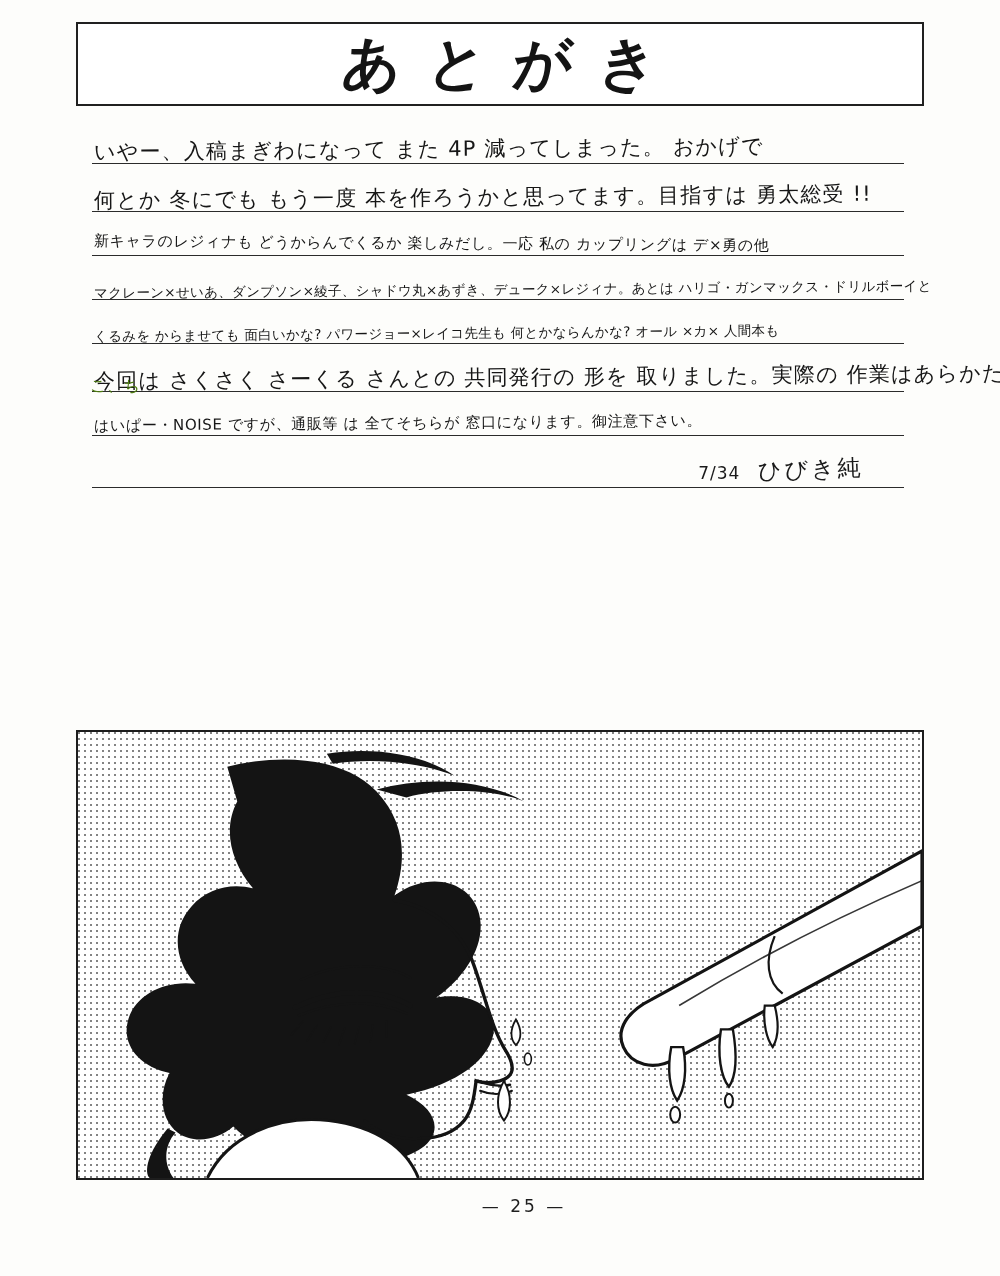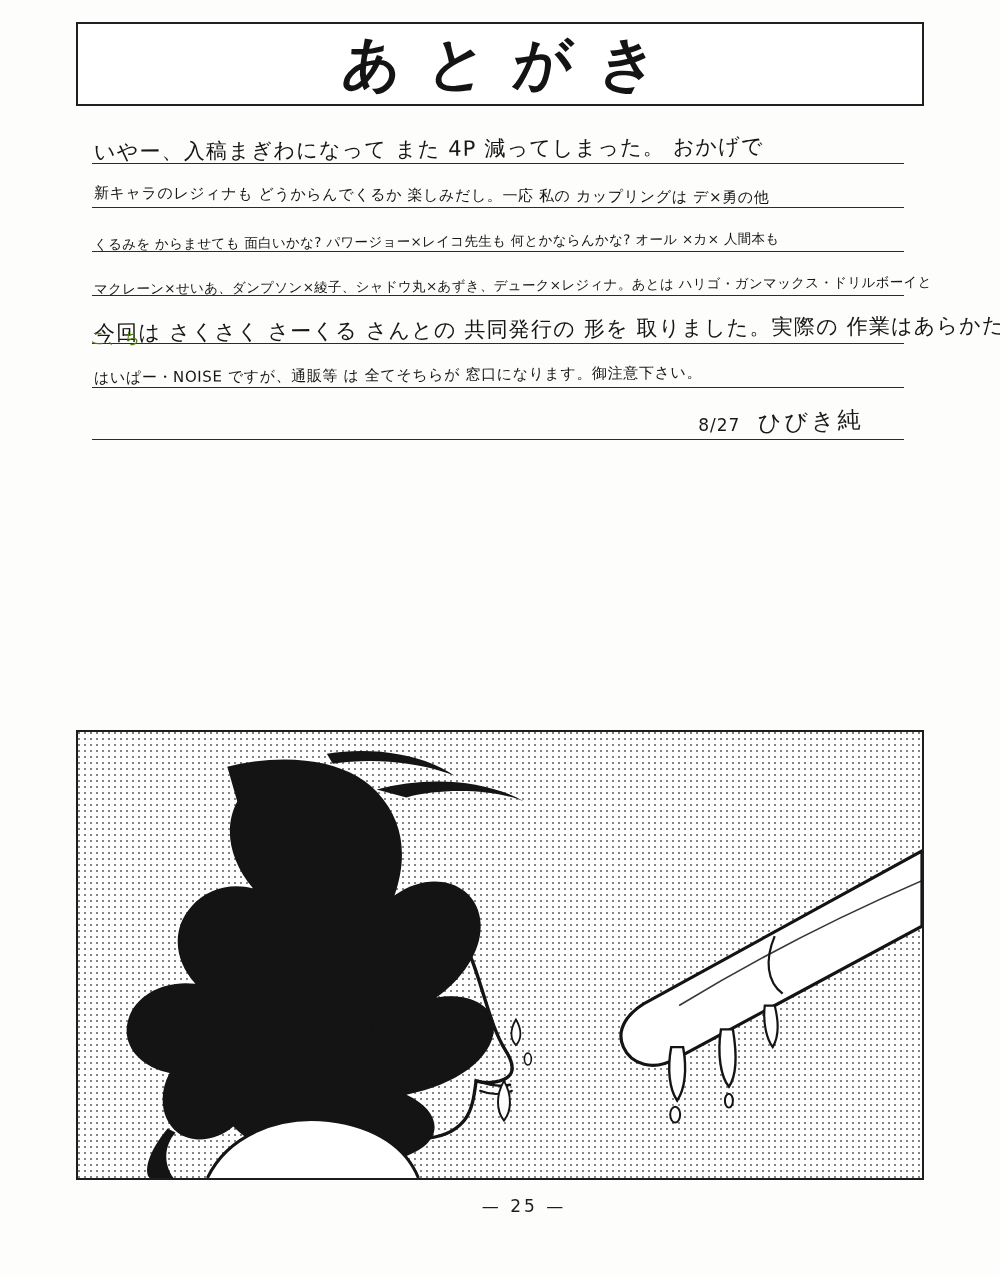--- a/index.html
+++ b/index.html
@@ -151,47 +151,50 @@
     <div class="title-text">あとがき</div>
   </div>
 
   <div class="handwriting">
 
     <div class="hw-line big">
       <span class="txt">いやー、入稿まぎわになって また 4P 減ってしまった。 おかげで</span>
     </div>
 
 
+    <div class="hw-line big">
+      <span class="txt">何とか 冬にでも もう一度 本を作ろうかと思ってます。目指すは 勇太総受 !!</span>
+    </div>
 
     <div class="hw-line small slant3">
       <span class="txt">新キャラのレジィナも どうからんでくるか 楽しみだし。一応 私の カップリングは デ×勇の他</span>
     </div>
 
     <div class="hw-line tiny">
+      <span class="txt">マクレーン×せいあ、ダンプソン×綾子、シャドウ丸×あずき、デューク×レジィナ。あとは ハリゴ・ガンマックス・ドリルボーイと</span>
+    </div>
+
+    <div class="hw-line tiny">
       <span class="txt">くるみを からませても 面白いかな? パワージョー×レイコ先生も 何とかならんかな? オール ×カ× 人間本も</span>
-    </div>
-
-    <div class="hw-line tiny">
-      <span class="txt">マクレーン×せいあ、ダンプソン×綾子、シャドウ丸×あずき、デューク×レジィナ。あとは ハリゴ・ガンマックス・ドリルボーイと</span>
     </div>
 
 
     <div class="hw-line big">
       <span class="indent"></span>
         <span class="txt">今回は さくさく さーくる さんとの 共同発行の 形を 取りました。実際の 作業はあらかた</span>
     </div>
 
     <div class="hw-line small">
       <span class="txt">はいぱー・NOISE ですが、通販等 は 全てそちらが 窓口になります。御注意下さい。</span>
       <span class="hw-sub" style="left:-2px; top:-14px;">こ、ち</span>
     </div>
 
 
     <div class="sig-line">
-      <span class="sig-date">8/27</span>
+      <span class="sig-date">7/34</span>
       <span class="sig-name">ひびき純</span>
     </div>
 
   </div>
 
   <div class="panel">
     <svg viewBox="0 0 848 450" preserveAspectRatio="none">
 
       <path d="M 150 35 C 210 20 270 28 300 60 C 330 92 330 130 318 165
                C 352 140 392 150 402 180 C 412 210 392 245 360 268

